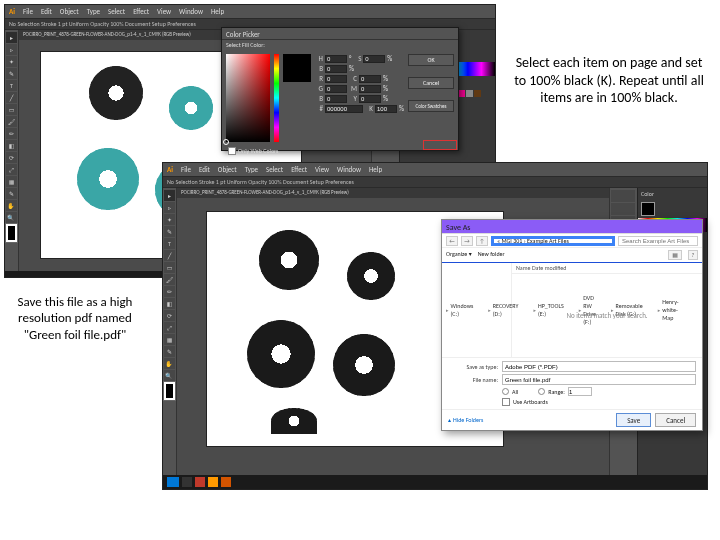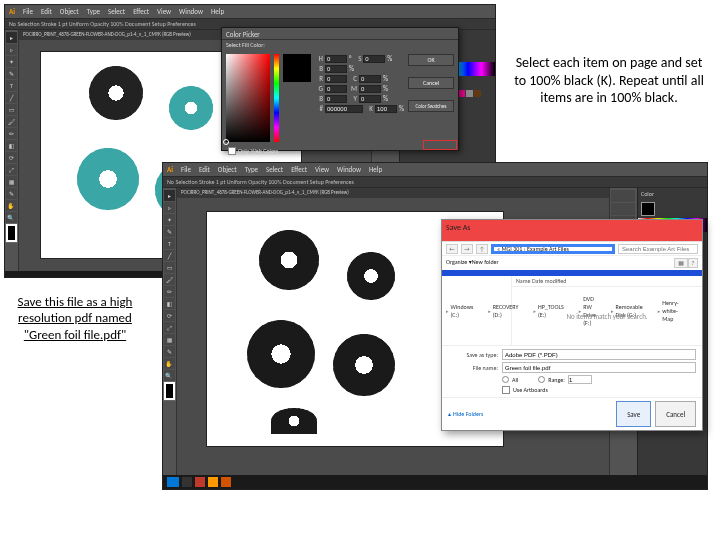--- a/index.html
+++ b/index.html
@@ -134,21 +134,21 @@
   
   .savedlg {
     position: absolute;
     background: #fff;
     border: 1px solid #888;
     box-shadow: 3px 3px 8px rgba(0,0,0,.4);
     font-size: 7px; color: #222;
     display: flex; flex-direction: column;
   }
   .savedlg-head {
-    height: 22px; background: #ef4444;
+    height: 14px; background: #8b5cf6;
     border-bottom: 1px solid #ddd;
     padding: 2px 4px; font-size: 8px;
   }
   .savedlg-nav {
     height: 14px; display:flex; align-items:center;
     padding: 0 4px; gap: 3px; border-bottom:1px solid #eee;
   }
   .navbtn { width:12px; height:10px; border:1px solid #ccc; background:#f3f3f3; display:flex;align-items:center;justify-content:center;font-size:6px;color:#666;}
   .pathbox { flex:1; height:10px; border:3px solid #3b82f6; padding:0 3px; font-size:6px; display:flex;align-items:center;}
   .searchbox { width:80px; height:10px; border:1px solid #ccc; padding:0 3px; font-size:6px;}
@@ -163,39 +163,39 @@
   .savedlg-fields { padding: 3px 6px; border-top:1px solid #eee; display:flex; flex-direction:column; gap:2px;}
   .fld-row { display:flex; align-items:center; gap:4px; }
   .fld-row label { width: 50px; text-align:right; font-size:6px; color:#444;}
   .fld-row input, .fld-row select {
     flex:1; height:11px; border:1px solid #bbb; font-size:6px; padding:0 2px;
     background:#fff;
   }
   .chk-row { display:flex; align-items:center; gap:3px; padding-left:54px; font-size:6px;}
   .chk { width:8px;height:8px;border:1px solid #888;background:#fff;}
   .savedlg-foot { display:flex; justify-content:space-between; padding:3px 6px; border-top:1px solid #eee;}
-  .winbtn { height:26px; padding:0 10px; border:1px solid #aaa; background:#f2f2f2; font-size:7px; display:flex;align-items:center;}
+  .winbtn { height:14px; padding:0 10px; border:1px solid #aaa; background:#f2f2f2; font-size:7px; display:flex;align-items:center;}
   .winbtn.primary { background:#e8f0fb; border-color:#5b8dd6; }
   .hide-folders { font-size:6px; color:#0066cc; display:flex;align-items:center;gap:2px;}
   
   .taskbar {
     position:absolute; left:0; right:0; bottom:0;
     height: 6px; background:#1a1a1a;
   }
   .spectrum {
     height: 14px;
     background: linear-gradient(to right,#fff,#f00,#ff0,#0f0,#0ff,#00f,#f0f,#000);
   }
 </style>
 </head>
 <body>
 
 <div class="callout" style="top:54px; right:16px; width:190px; font-size:14px;">Select each item on page and set to 100% black (K). Repeat until all items are in 100% black.</div>
 
-<div class="callout" style="top:294px; left:10px; width:130px; font-size:13px;text-decoration:underline;">Save this file as a high resolution pdf named "Green foil file.pdf"</div>
+<div class="callout" style="top:294px; left:10px; width:130px; font-size:13px;">Save this file as a high resolution pdf named "Green foil file.pdf"</div>
 
 <div class="ai-window" style="left:4px; top:4px; width:492px; height:274px;">
   <div class="ai-menubar">
     <span style="color:#ff9a00;font-weight:bold;">Ai</span>
     <span>File</span>
     <span>Edit</span>
     <span>Object</span>
     <span>Type</span>
     <span>Select</span>
     <span>Effect</span>
@@ -407,21 +407,21 @@
 
   <div class="savedlg" style="left:278px; top:56px; width:262px; height:212px; z-index:30;">
     <div class="savedlg-head">Save As</div>
     <div class="savedlg-nav">
       <div class="navbtn">←</div>
       <div class="navbtn">→</div>
       <div class="navbtn">↑</div>
       <div class="pathbox">« MGI 301 › Example Art Files</div>
       <input class="searchbox" placeholder="Search Example Art Files" style="">
     </div>
-    <div style="display:flex;padding:2px 4px;border-bottom:6px solid #1d4ed8;font-size:6px;">
+    <div style="display:flex;padding:2px 4px;gap:6px;border-bottom:1px solid #1d4ed8;font-size:6px;">
       <span>Organize ▾</span>
       <span>New folder</span>
       <span style="flex:1"></span>
       <span class="navbtn" style="width:14px">▦</span>
       <span class="navbtn" style="width:10px">?</span>
     </div>
     <div class="savedlg-body">
       <div class="savedlg-side">
         <div class="side-item">
             <span class="tri">▸</span>

